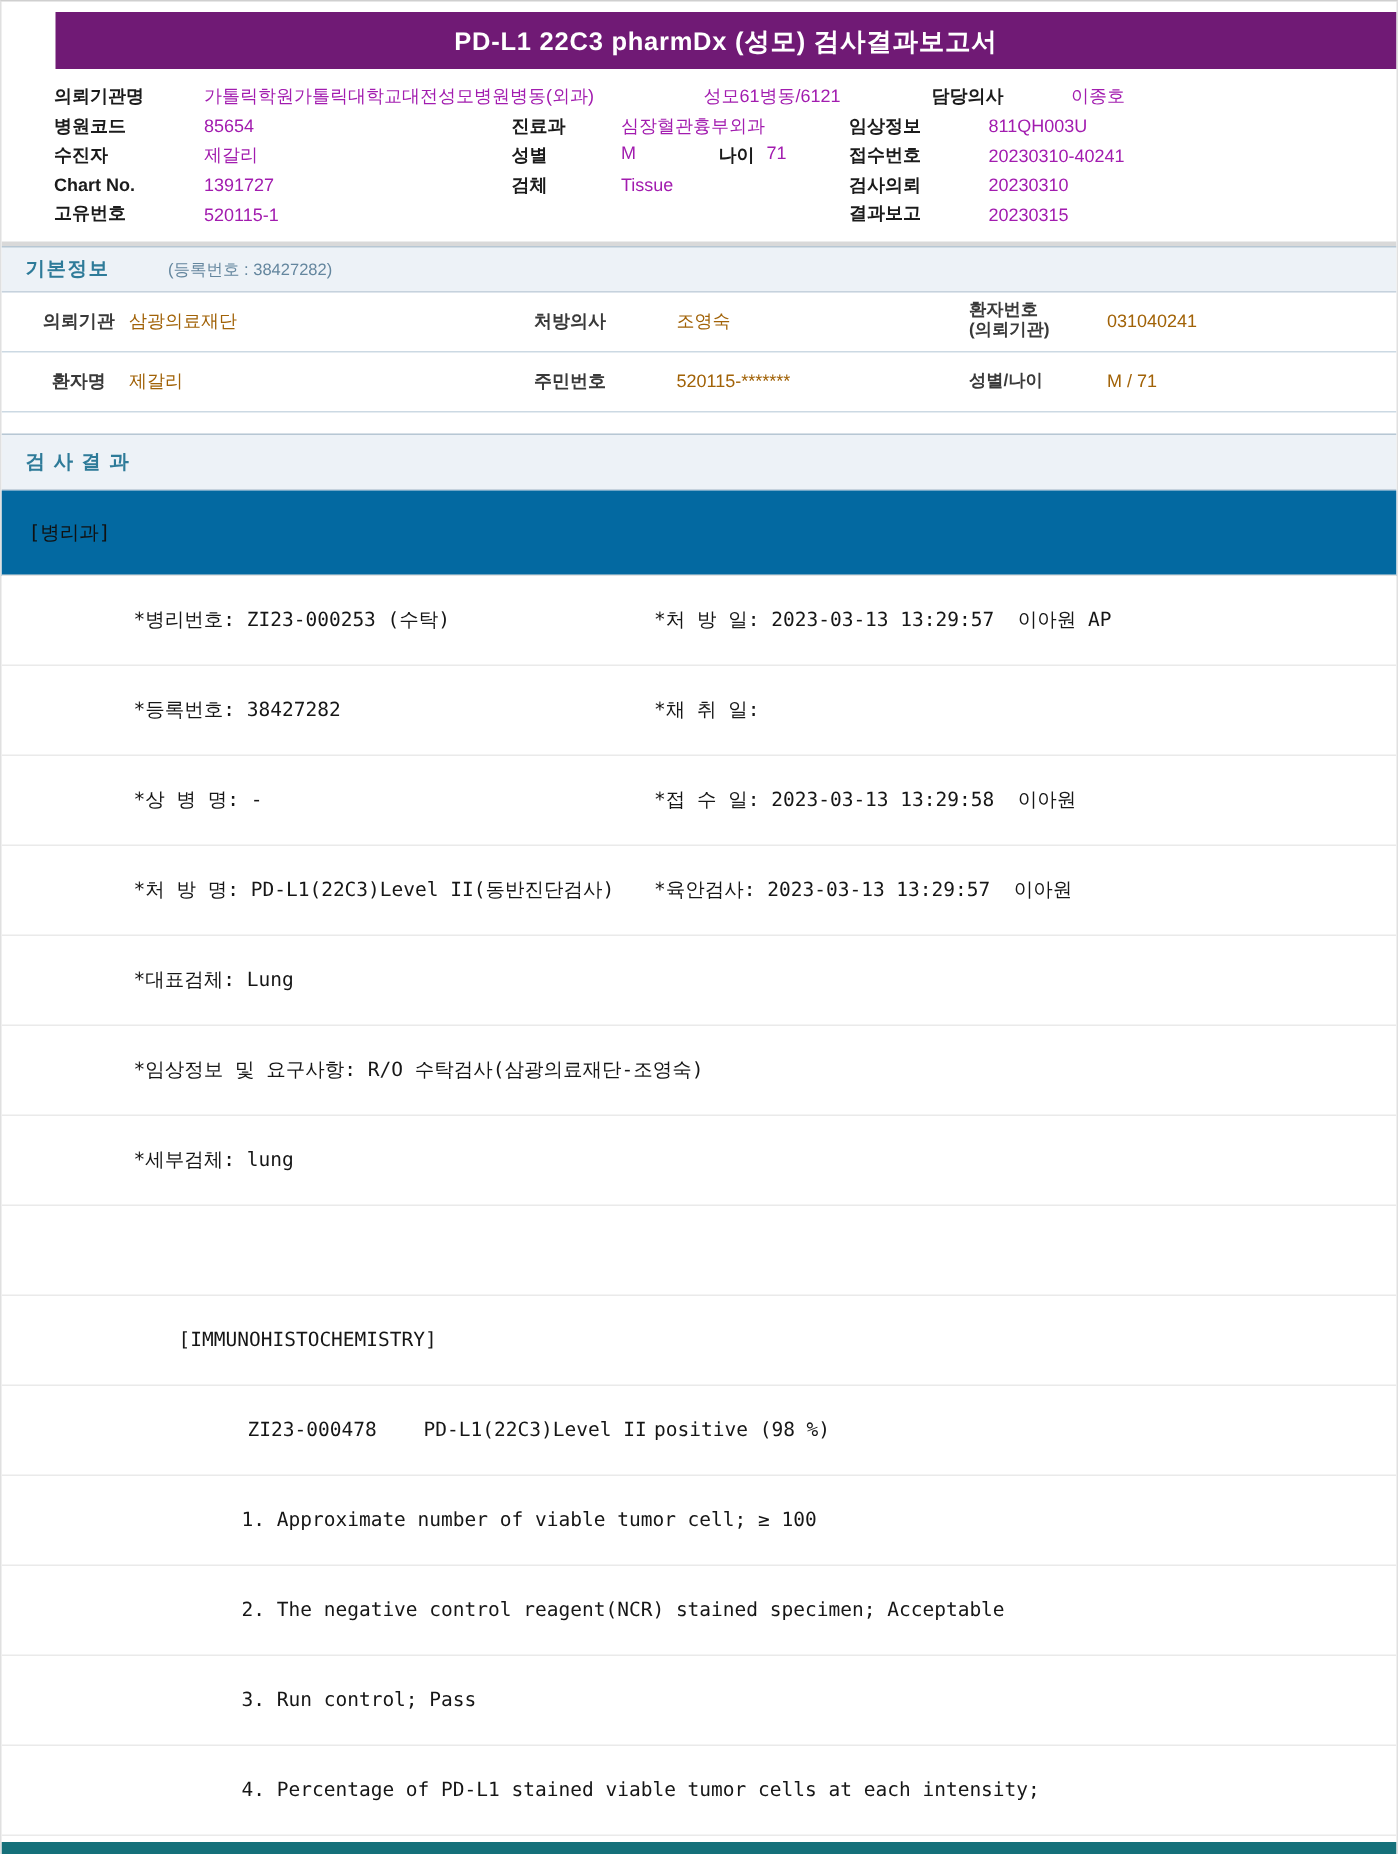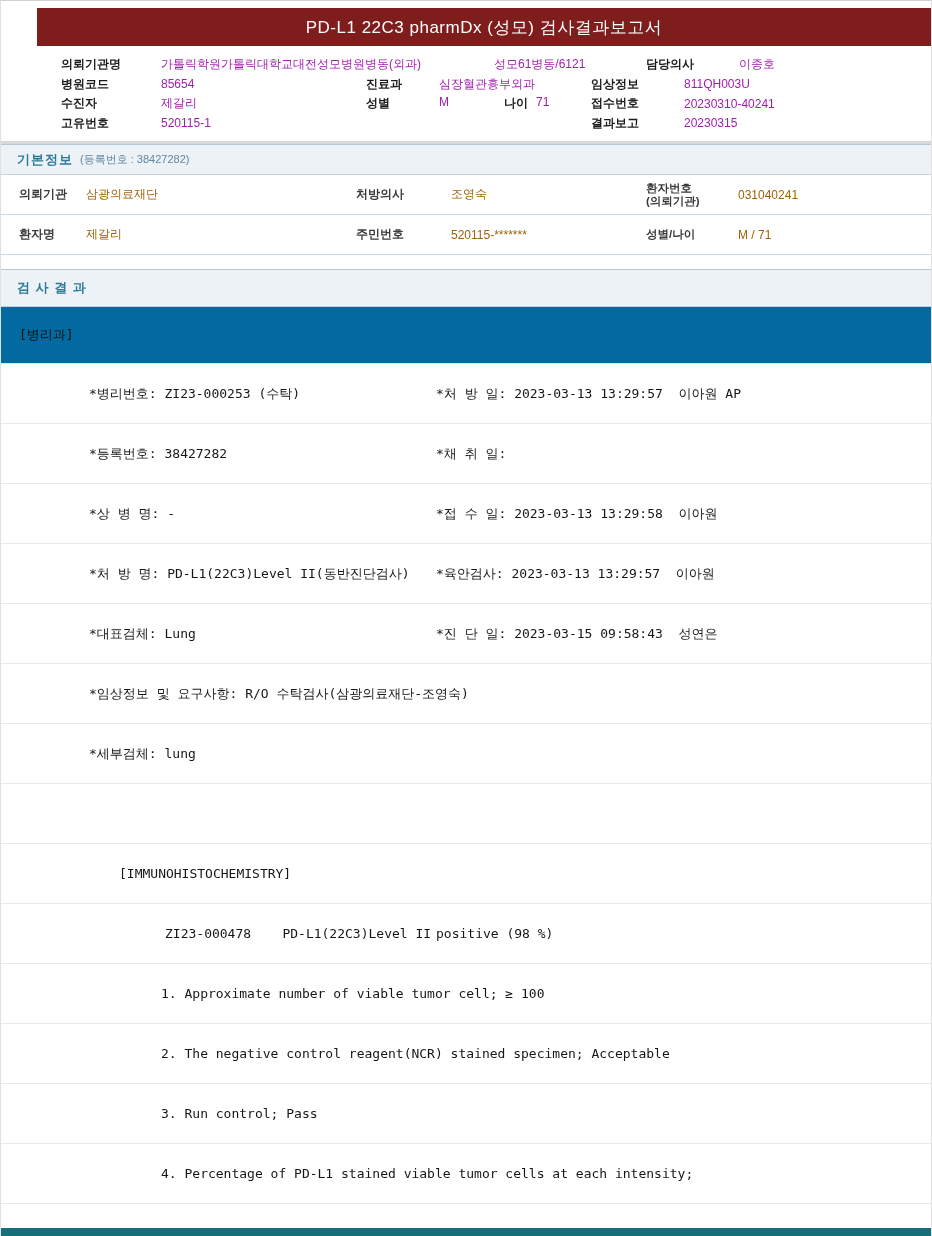--- a/index.html
+++ b/index.html
@@ -1,53 +1,53 @@
 <!DOCTYPE html>
 <html><head>
 <meta charset="utf-8">
 <style>
   html,body {margin:0; padding:0; background:#ffffff;}
   body {font-family:"Liberation Sans","DejaVu Sans",sans-serif; color:#222;}
   .page {width:932px; height:1236px; position:relative; overflow:hidden; box-sizing:border-box;
          background:#fff; border-top:1px solid #cfcfcf; border-left:1px solid #e0e0e0; border-right:1px solid #e0e0e0;}
 
   
-  .title-bar {margin-top:7px; height:38px; background:#7f1d1d; color:#fff;
+  .title-bar {margin-top:7px; height:38px; background:#701a75; color:#fff;
               display:flex; align-items:center; justify-content:center;
-              font-size:17px; font-weight:normal; letter-spacing:0.5px;margin-left:36px;}
-
-  
-  .patient-header {padding:9px 0 8px 35px;margin-left:25px;}
+              font-size:17px; font-weight:bold; letter-spacing:0.5px;margin-left:36px;}
+
+  
+  .patient-header {padding:9px 0 8px 35px;}
   .ph-row {display:flex; height:19.5px; align-items:center; font-size:12px; white-space:nowrap;}
   .ph-label {font-weight:bold; color:#1b1b1b;}
   .ph-value {color:#a21caf;}
   .w-l1 {flex:0 0 100px;}
   .w-v1 {flex:0 0 205px; overflow:visible;}
   .w-l2 {flex:0 0 73px;}
   .w-v2 {flex:0 0 152px; display:flex;}
   .w-l3 {flex:0 0 93px;}
   .w-v3 {flex:1;}
   .w-sex {flex:0 0 65px;}
   .w-agel {flex:0 0 32px;}
 
   .divider {height:3px; background:#d9d9d9;}
 
   
   .section-head {height:29px; background:#edf2f7; border-top:1px solid #b7c7d4; border-bottom:1px solid #c6d2dd;
-                 display:flex; align-items:center; padding-left:16px;}
+                 display:flex; align-items:center; padding-left:16px;gap:32px;}
   .section-head.tall {height:36px;}
   .section-title {color:#2e7b99; font-weight:bold; font-size:13px; letter-spacing:1px;}
   .section-sub {color:#64869e; font-size:11px; margin-left:7px; letter-spacing:0;}
 
   
   .binfo-table .trow {display:flex; align-items:center; border-bottom:1px solid #ccd9e3;
                       min-height:40px; font-size:12px; padding-left:18px; box-sizing:border-box;}
   .cell-label {font-weight:bold; color:#3a3a3a;}
   .cell-value {color:#a16207;}
-  .c1l {flex:0 0 67px;}
+  .c1l {flex:0 0 67px;text-align:center;}
   .c1v {flex:0 0 270px;}
   .c2l {flex:0 0 95px;}
   .c2v {flex:0 0 195px;}
   .c3l {flex:0 0 92px; white-space:pre-line; line-height:13px; font-size:11.5px;}
   .c3v {flex:1;}
 
   .gap14 {height:14px;}
 
   
   .dept-band {height:56px; background:#0369a1; border-bottom:1px solid #e3e3e3;
@@ -99,20 +99,28 @@
       <span class="ph-label w-l2">성별</span>
       <span class="w-v2">
         <span class="ph-value w-sex">M</span>
         <span class="ph-label w-agel">나이</span>
         <span class="ph-value">71</span>
       </span>
       <span class="ph-label w-l3">접수번호</span>
       <span class="ph-value w-v3">20230310-40241</span>
     </div>
 
+    <div class="ph-row">
+      <span class="ph-label w-l1">Chart No.</span>
+      <span class="ph-value w-v1">1391727</span>
+      <span class="ph-label w-l2">검체</span>
+      <span class="ph-value w-v2">Tissue</span>
+      <span class="ph-label w-l3">검사의뢰</span>
+      <span class="ph-value w-v3">20230310</span>
+    </div>
 
     <div class="ph-row">
       <span class="ph-label w-l1">고유번호</span>
       <span class="ph-value w-v1">520115-1</span>
       <span class="ph-label w-l2"></span>
       <span class="ph-value w-v2"></span>
       <span class="ph-label w-l3">결과보고</span>
       <span class="ph-value w-v3">20230315</span>
     </div>
 
@@ -167,21 +175,20 @@
     <div class="rrow">
       <span class="left">*상 병 명: -</span>
       <span class="right">*접 수 일: 2023-03-13 13:29:58  이아원</span>
     </div>
     <div class="rrow">
       <span class="left">*처 방 명: PD-L1(22C3)Level II(동반진단검사)</span>
       <span class="right">*육안검사: 2023-03-13 13:29:57  이아원</span>
     </div>
     <div class="rrow">
       <span class="left">*대표검체: Lung</span>
-      <span class="right">*진 단 일: 2023-03-15 09:58:43  성연은</span>
     </div>
     <div class="rrow">
       <span class="left">*임상정보 및 요구사항: R/O 수탁검사(삼광의료재단-조영숙)</span>
       <span class="right"></span>
     </div>
     <div class="rrow">
       <span class="left">*세부검체: lung</span>
       <span class="right"></span>
     </div>
     <div class="rrow">

